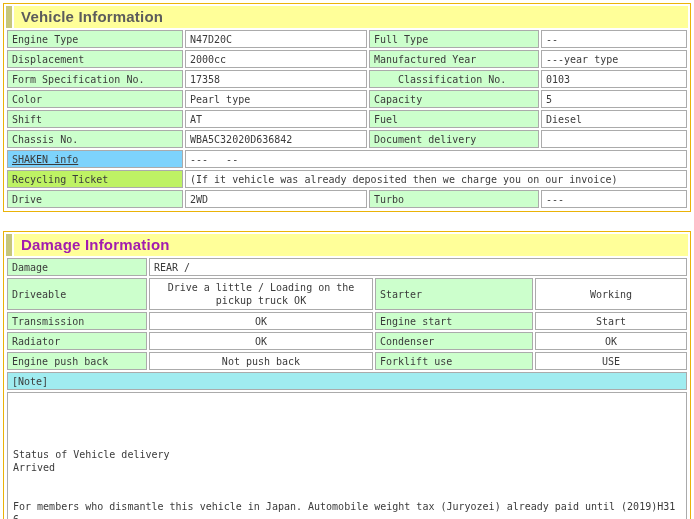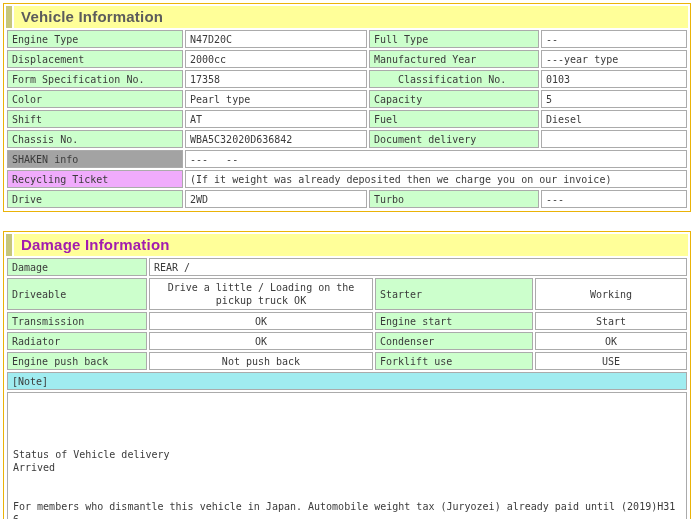--- a/index.html
+++ b/index.html
@@ -146,26 +146,26 @@
         <td class="label" style="background: rgb(204, 255, 204); border-color: rgb(171, 171, 171);">Fuel</td>
         <td class="value" style="border-color: rgb(171, 171, 171);">Diesel</td>
       </tr>
       <tr>
         <td class="label" style="background: rgb(204, 255, 204); border-color: rgb(171, 171, 171);">Chassis No.</td>
         <td class="value" style="border-color: rgb(171, 171, 171);">WBA5C32020D636842</td>
         <td class="label" style="background: rgb(204, 255, 204); border-color: rgb(171, 171, 171);">Document delivery</td>
         <td class="value" style="border-color: rgb(171, 171, 171);"></td>
       </tr>
       <tr>
-        <td class="label" style="background: #a3a3a3; border-color: rgb(171, 171, 171);">SHAKEN info</td>
+        <td class="label" style="background: #7dd3fc; border-color: rgb(171, 171, 171); text-decoration: underline;">SHAKEN info</td>
         <td class="value" colspan="3" style="border-color: rgb(171, 171, 171);">---   --</td>
       </tr>
       <tr>
-        <td class="label" style="background: #f0abfc; border-color: rgb(171, 171, 171); margin-left: 38px;">Recycling Ticket</td>
-        <td class="value" colspan="3" style="border-color: rgb(171, 171, 171);">(If it weight was already deposited then we charge you on our invoice)</td>
+        <td class="label" style="background: #bef264; border-color: rgb(171, 171, 171); margin-left: 38px;">Recycling Ticket</td>
+        <td class="value" colspan="3" style="border-color: rgb(171, 171, 171);">(If it vehicle was already deposited then we charge you on our invoice)</td>
       </tr>
       <tr>
         <td class="label" style="background: rgb(204, 255, 204); border-color: rgb(171, 171, 171);">Drive</td>
         <td class="value" style="border-color: rgb(171, 171, 171);">2WD</td>
         <td class="label" style="background: rgb(204, 255, 204); border-color: rgb(171, 171, 171);">Turbo</td>
         <td class="value" style="border-color: rgb(171, 171, 171);">---</td>
       </tr>
     </tbody>
   </table>
 </div>

